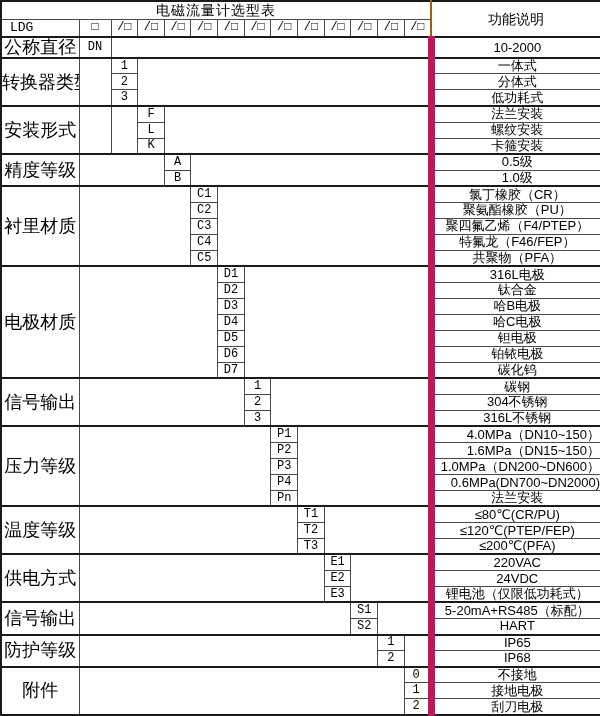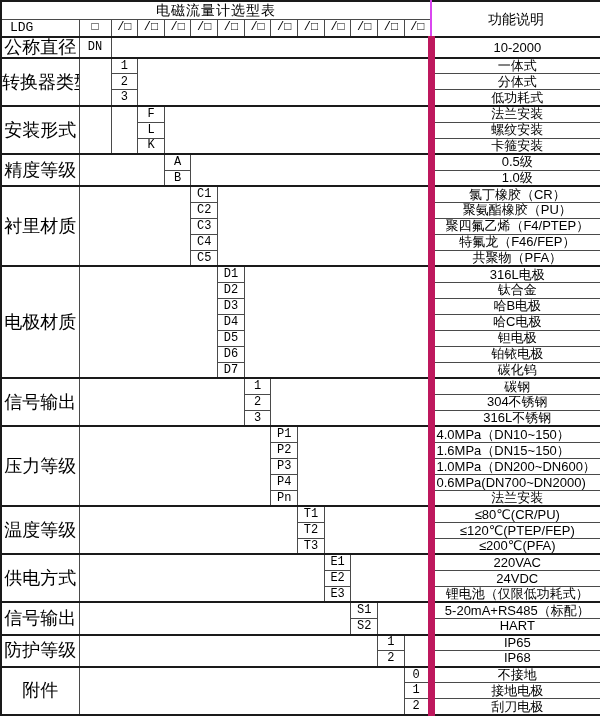--- a/index.html
+++ b/index.html
@@ -3,23 +3,23 @@
 <meta charset="utf-8">
 <style>
   html,body{margin:0;padding:0;background:#fff;}
   body{width:600px;height:716px;font-family:"Liberation Sans","DejaVu Sans",sans-serif;color:#000;}
   table{border-collapse:collapse;table-layout:fixed;width:600px;height:716px;border:2px solid #1a1a1a;}
   td{border:1px solid #4a4a4a;padding:0;text-align:center;vertical-align:middle;
      overflow:hidden;white-space:nowrap;font-size:13px;line-height:1.05;}
   tr{height:16px;}
   tr.hdr{height:18px;}
   .title{font-size:14px;letter-spacing:1px;}
-  .fn{font-size:14px;border-left:2px solid #d946ef;}
+  .fn{font-size:14px;border-left:2px solid #a16207;}
   .desc{border-left:7px solid #be185d;font-size:13px;}
-  .la{text-align:left;padding-left:2px;}
+  .la{text-align:right;padding-left:2px;}
   .code,.slot{font-family:"Liberation Mono","DejaVu Sans Mono",monospace;font-size:12px;}
   .model{font-family:"Liberation Mono","DejaVu Sans Mono",monospace;font-size:13px;text-align:left;padding-left:8px;}
   .bt{border-top:2px solid #1a1a1a;}
   .lbl{font-size:18px;}
 </style>
 </head>
 <body>
 
 <table>
 <colgroup>

